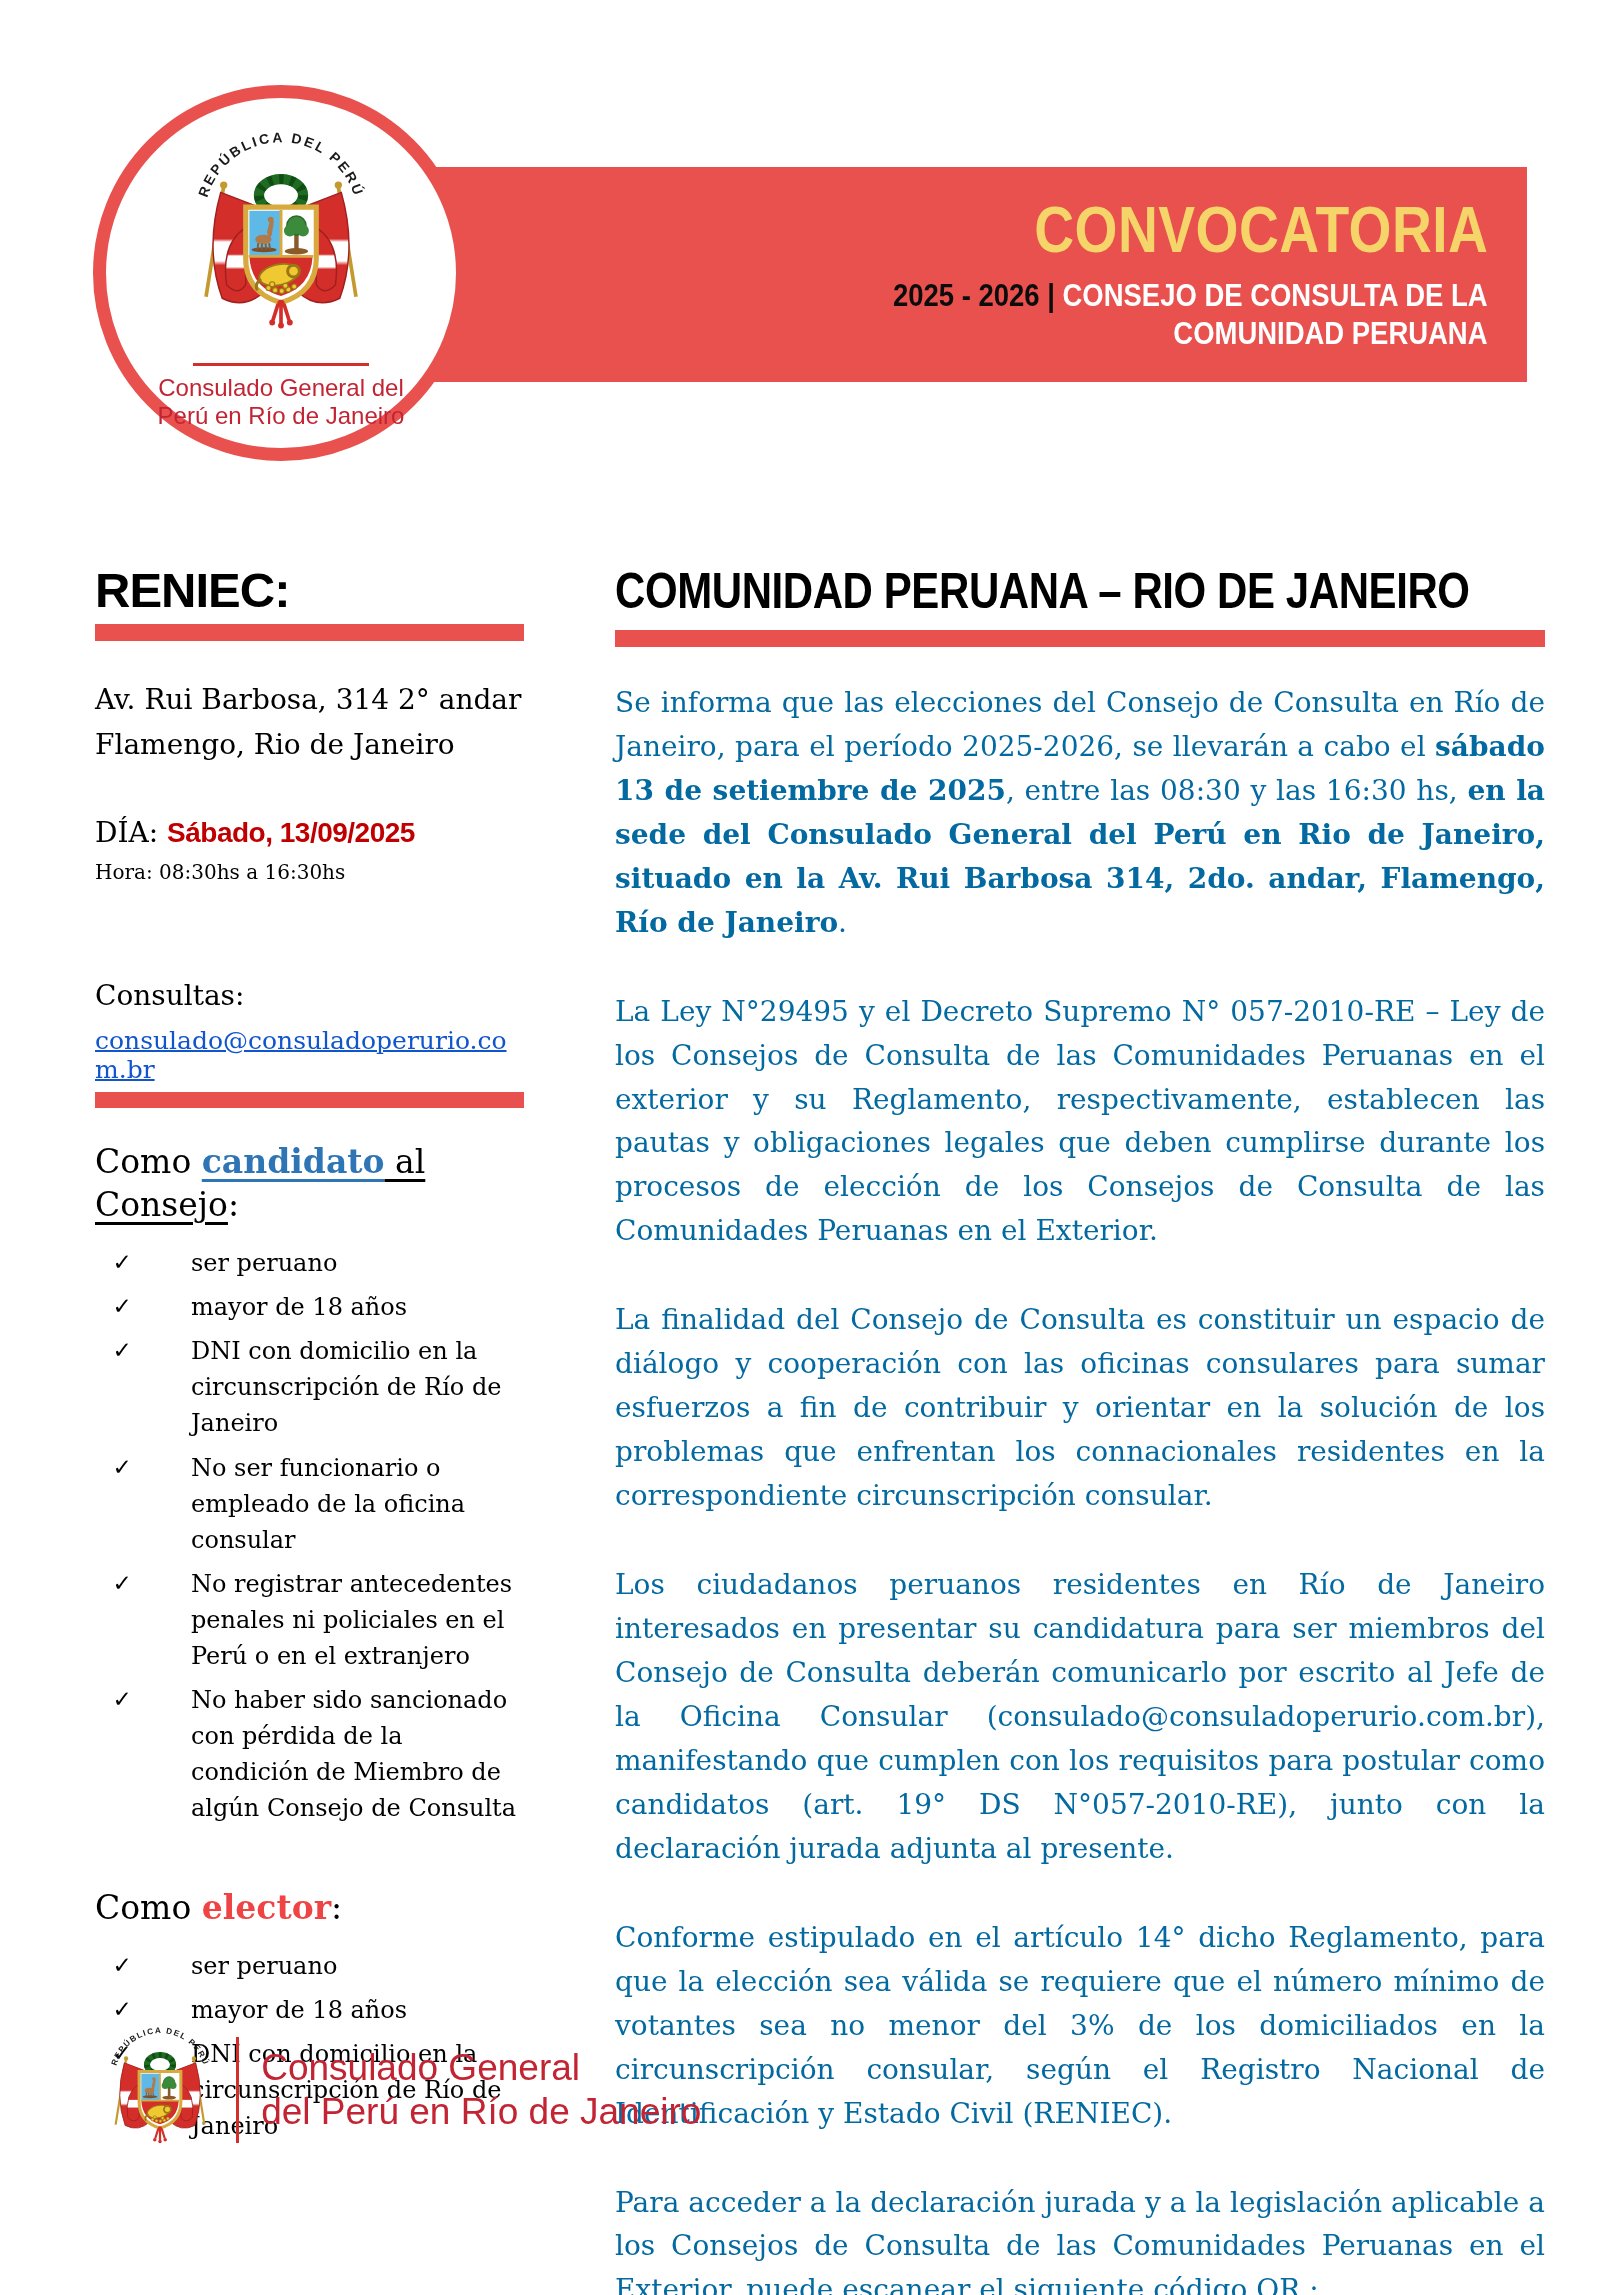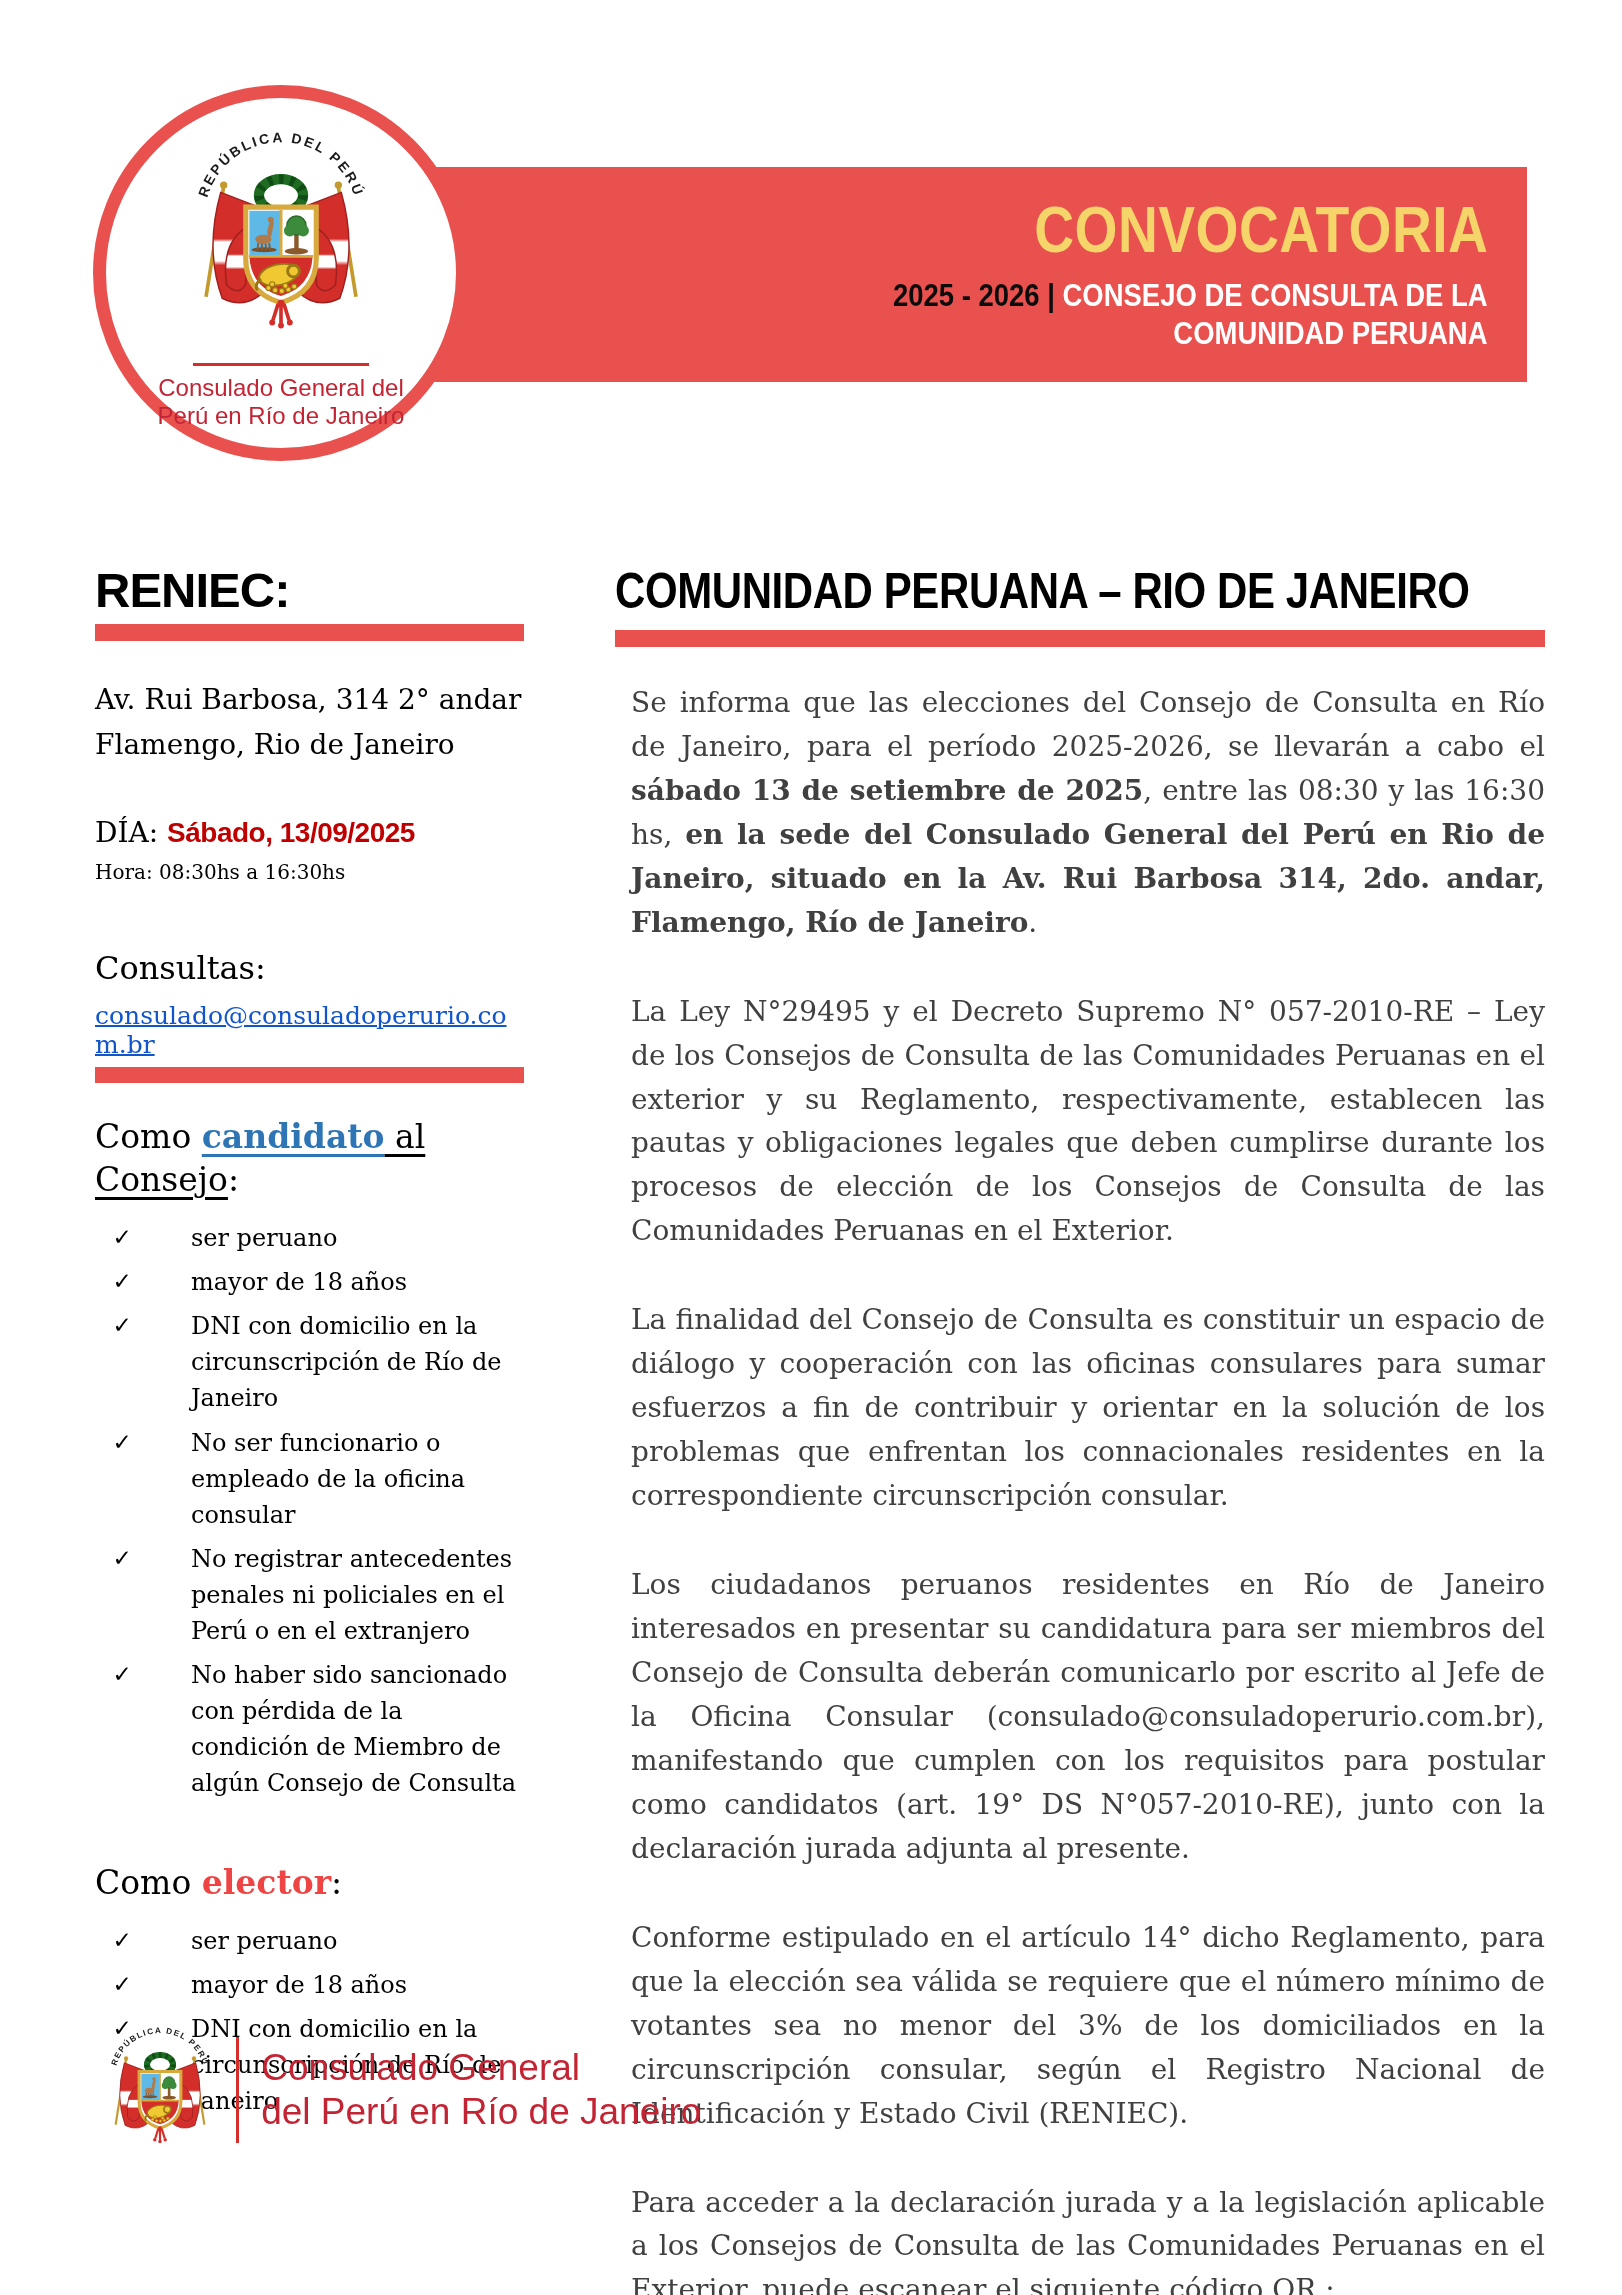--- a/index.html
+++ b/index.html
@@ -41,21 +41,21 @@
     letter-spacing:-1px;line-height:1.02;color:#000;
   }
   .redbar{height:16.5px;background:#E8514E;margin-top:8.3px;width:100%;}
   .addr{margin-top:36px;font-size:28px;line-height:1.62;}
   .dayline{margin-top:43px;font-size:28px;line-height:1.62;}
   .dayval{
     font-family:"Liberation Sans", sans-serif;font-weight:bold;font-size:28px;
     color:#C00000;letter-spacing:-0.5px;
   }
   .hora{font-size:20px;line-height:1.62;}
-  .consultas{margin-top:61px;font-size:32px;}
+  .consultas{margin-top:91px;font-size:28px;}
   .email-line{margin-top:13.4px;}
   .email{
     font-size:25px;color:#1155CC;text-decoration:underline;
     text-decoration-thickness:1.5px;word-break:break-all;
   }
   .participantes-h{margin-top:68px;}
   .como{margin-top:33px;font-size:33px;line-height:1.3;}
   .como-second{margin-top:61px;}
   .kw-blue{
     color:#2E75B6;font-weight:bold;text-decoration:underline;
@@ -77,21 +77,21 @@
   
   .col-right{position:absolute;left:615px;top:566px;width:930px;}
   .main-title{
     font-family:"Liberation Sans", sans-serif;font-weight:bold;font-size:50px;
     letter-spacing:-0.5px;white-space:nowrap;transform:scaleX(.84);
     transform-origin:left center;line-height:1.02;
   }
   .redbar2{height:16.5px;background:#E8514E;margin-top:13.4px;width:100%;}
   .paras{margin-top:34px;}
   .paras p{
-    font-size:28px;line-height:1.57;text-align:justify;margin:0 0 45px 16px;color:#404040;
+    font-size:28px;line-height:1.57;text-align:justify;margin:0 0 45px 0;color:#0369a1;
   }
   .paras p b{font-weight:bold;}
   
   .footer{position:absolute;left:102px;top:2017px;display:flex;align-items:center;}
   .fdiv{width:3.6px;height:106px;background:#D42E2A;margin:0 22px 0 17.6px;}
   .fname{
     font-family:"Liberation Sans", sans-serif;font-size:37px;color:#C32433;
     line-height:1.17;
   }
   .emblem-arc-text{

